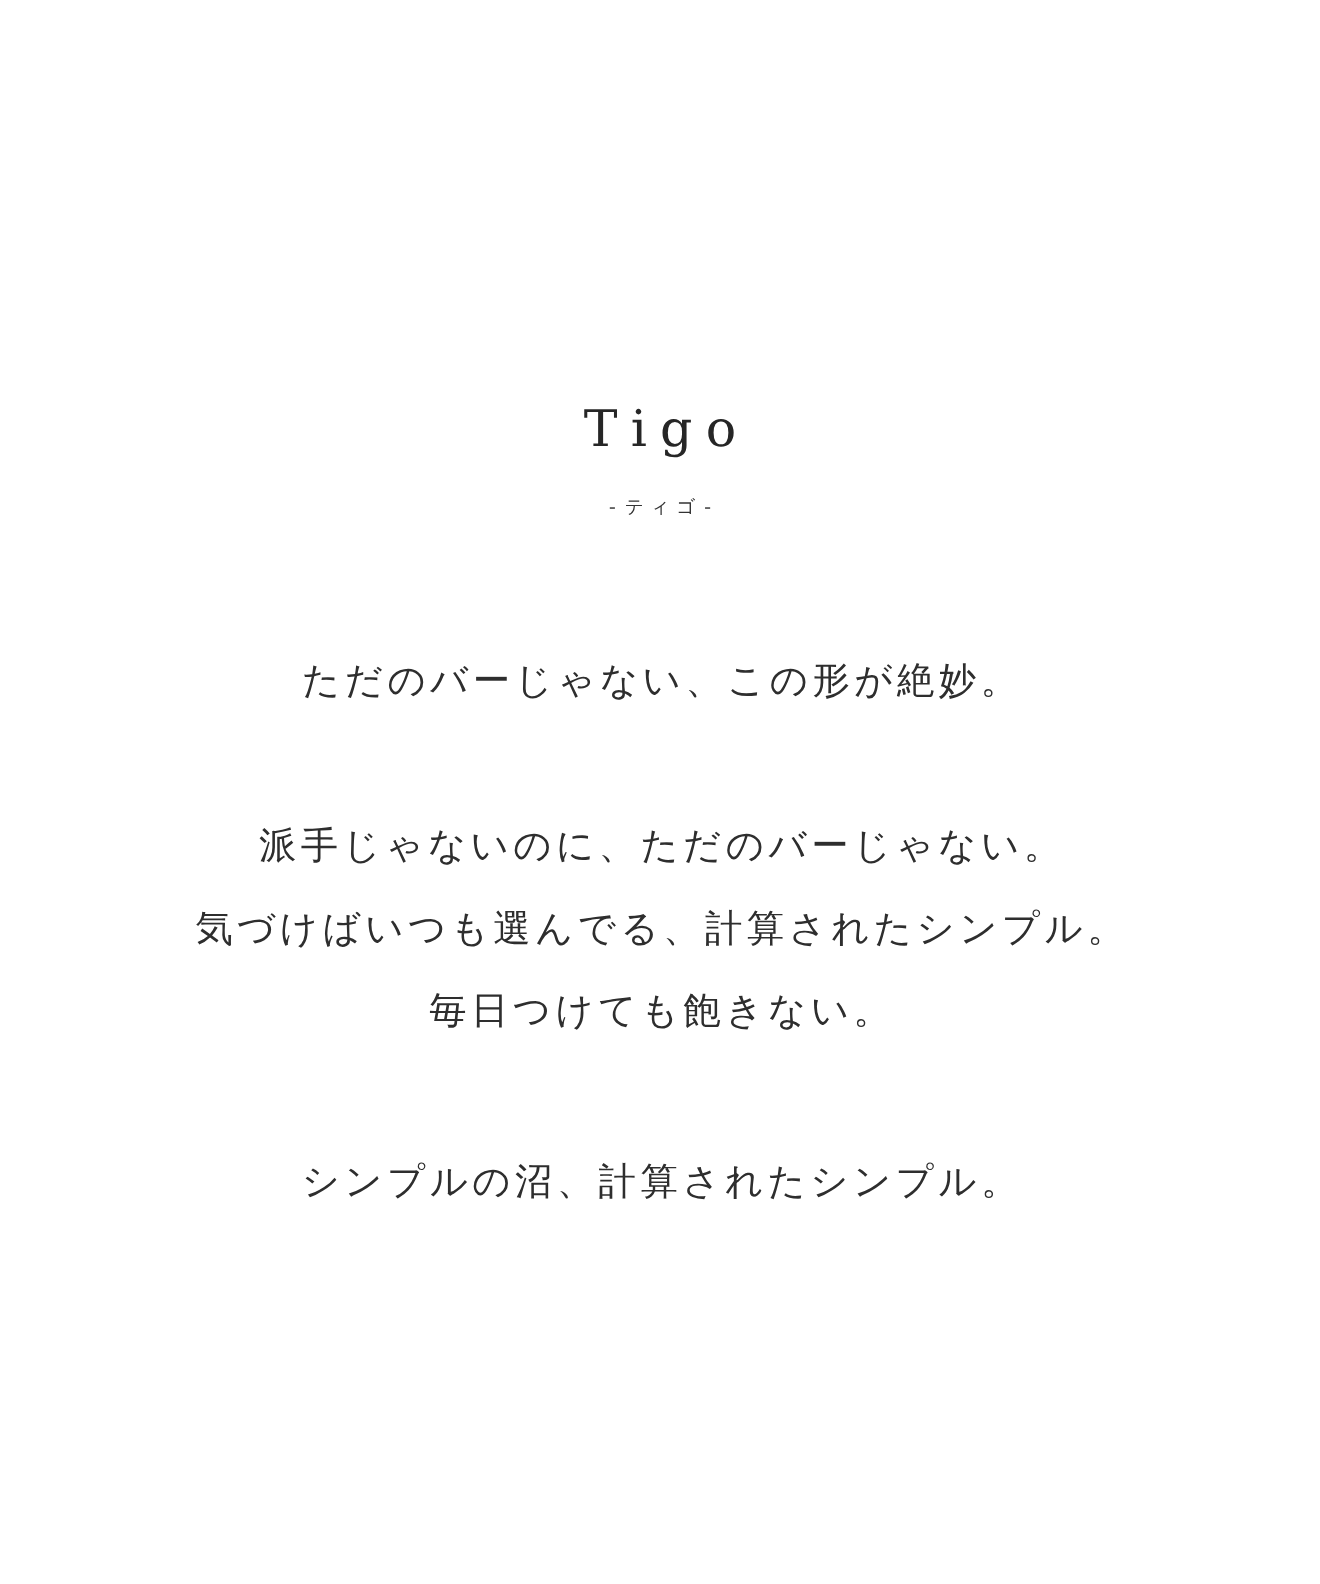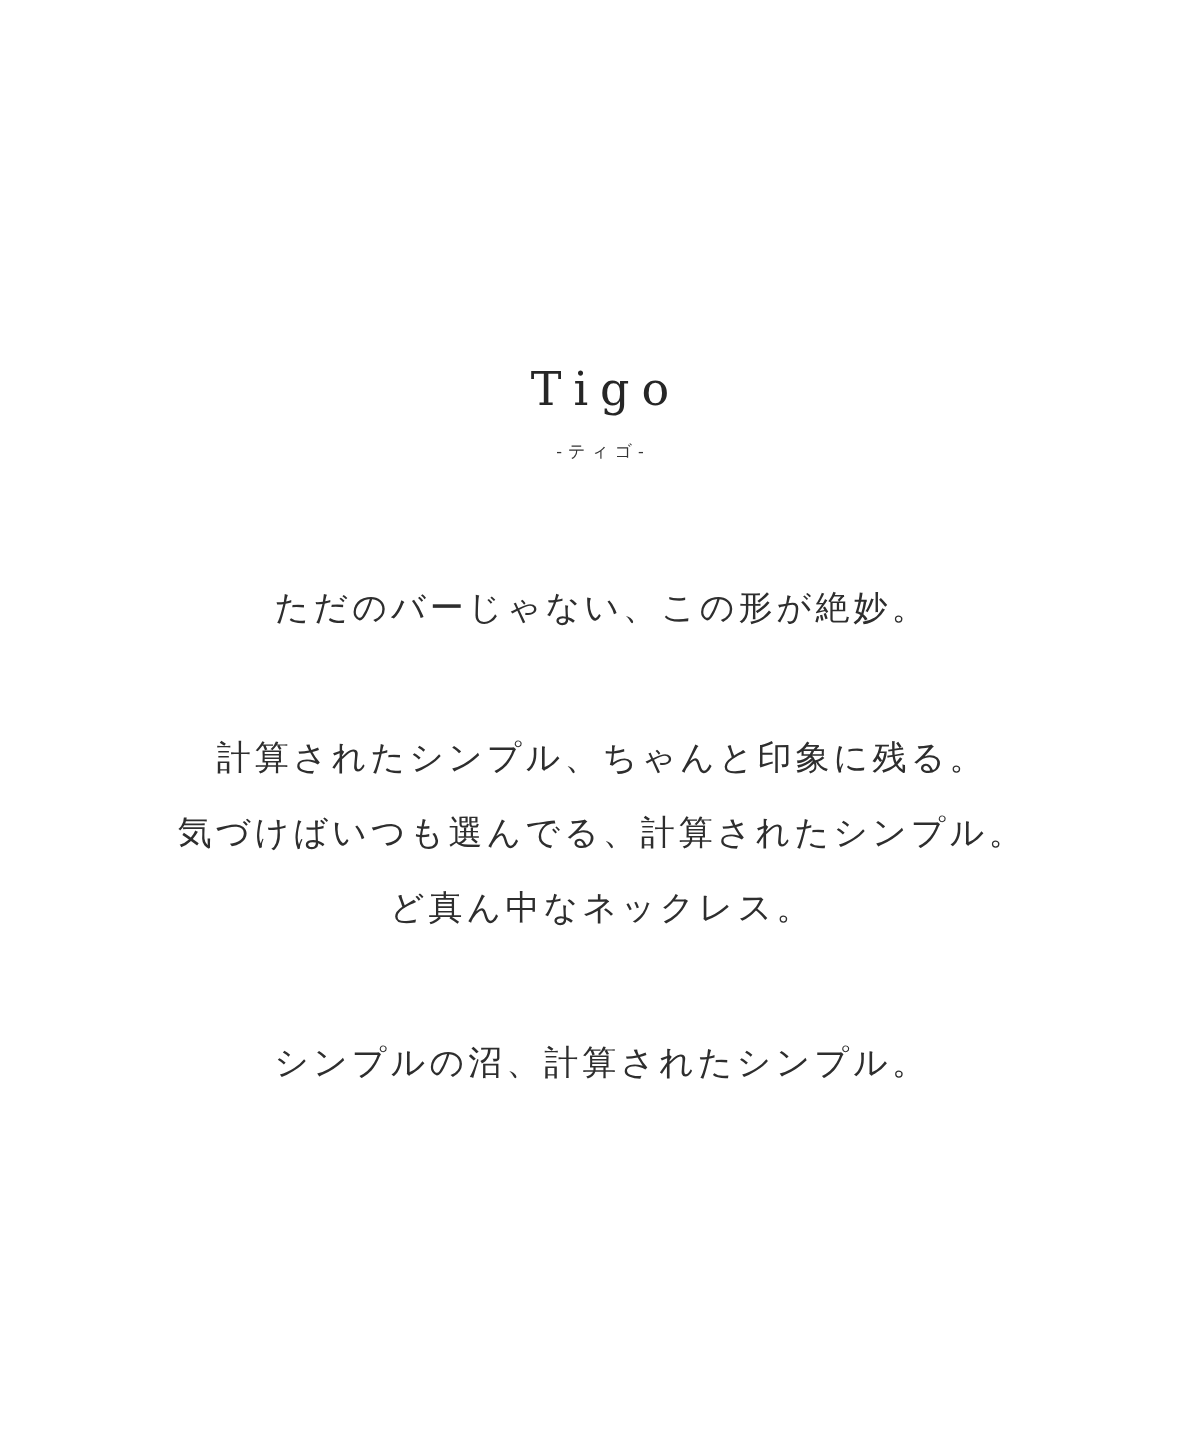--- a/index.html
+++ b/index.html
@@ -27,26 +27,27 @@
   .product-title {
     font-size: 46px;
     line-height: 52px;
     font-weight: 400;
     letter-spacing: 12px;
     text-indent: 12px; 
     color: #262626;
   }
 
   .product-subtitle {
-    margin-top: 24px;
+    margin-top: 36px;
     font-size: 17px;
     line-height: 24px;
     letter-spacing: 6px;
     text-indent: 6px;
     color: #333333;
+    font-family: Liberation Mono, monospace;
   }
 
   .copy-line {
     font-size: 34px;
     line-height: 75px;
     letter-spacing: 4px;
     text-indent: 4px;
     font-weight: 400;
     white-space: nowrap;
     color: #2e2e2e;
@@ -63,20 +64,20 @@
 
 <div class="page">
 
   <h1 class="product-title">Tigo</h1>
 
   <div class="product-subtitle">-ティゴ-</div>
 
   <div class="copy-line tagline">ただのバーじゃない、この形が絶妙。</div>
 
   <div class="description">
-    <div class="copy-line">計算されたシンプル、ちゃんと印象に残る。</div>
+    <div class="copy-line">派手じゃないのに、ただのバーじゃない。</div>
     <div class="copy-line">気づけばいつも選んでる、計算されたシンプル。</div>
-    <div class="copy-line">ど真ん中なネックレス。</div>
+    <div class="copy-line">毎日つけても飽きない。</div>
   </div>
 
   <div class="copy-line closing">シンプルの沼、計算されたシンプル。</div>
 
 </div>
 
 </body></html>

